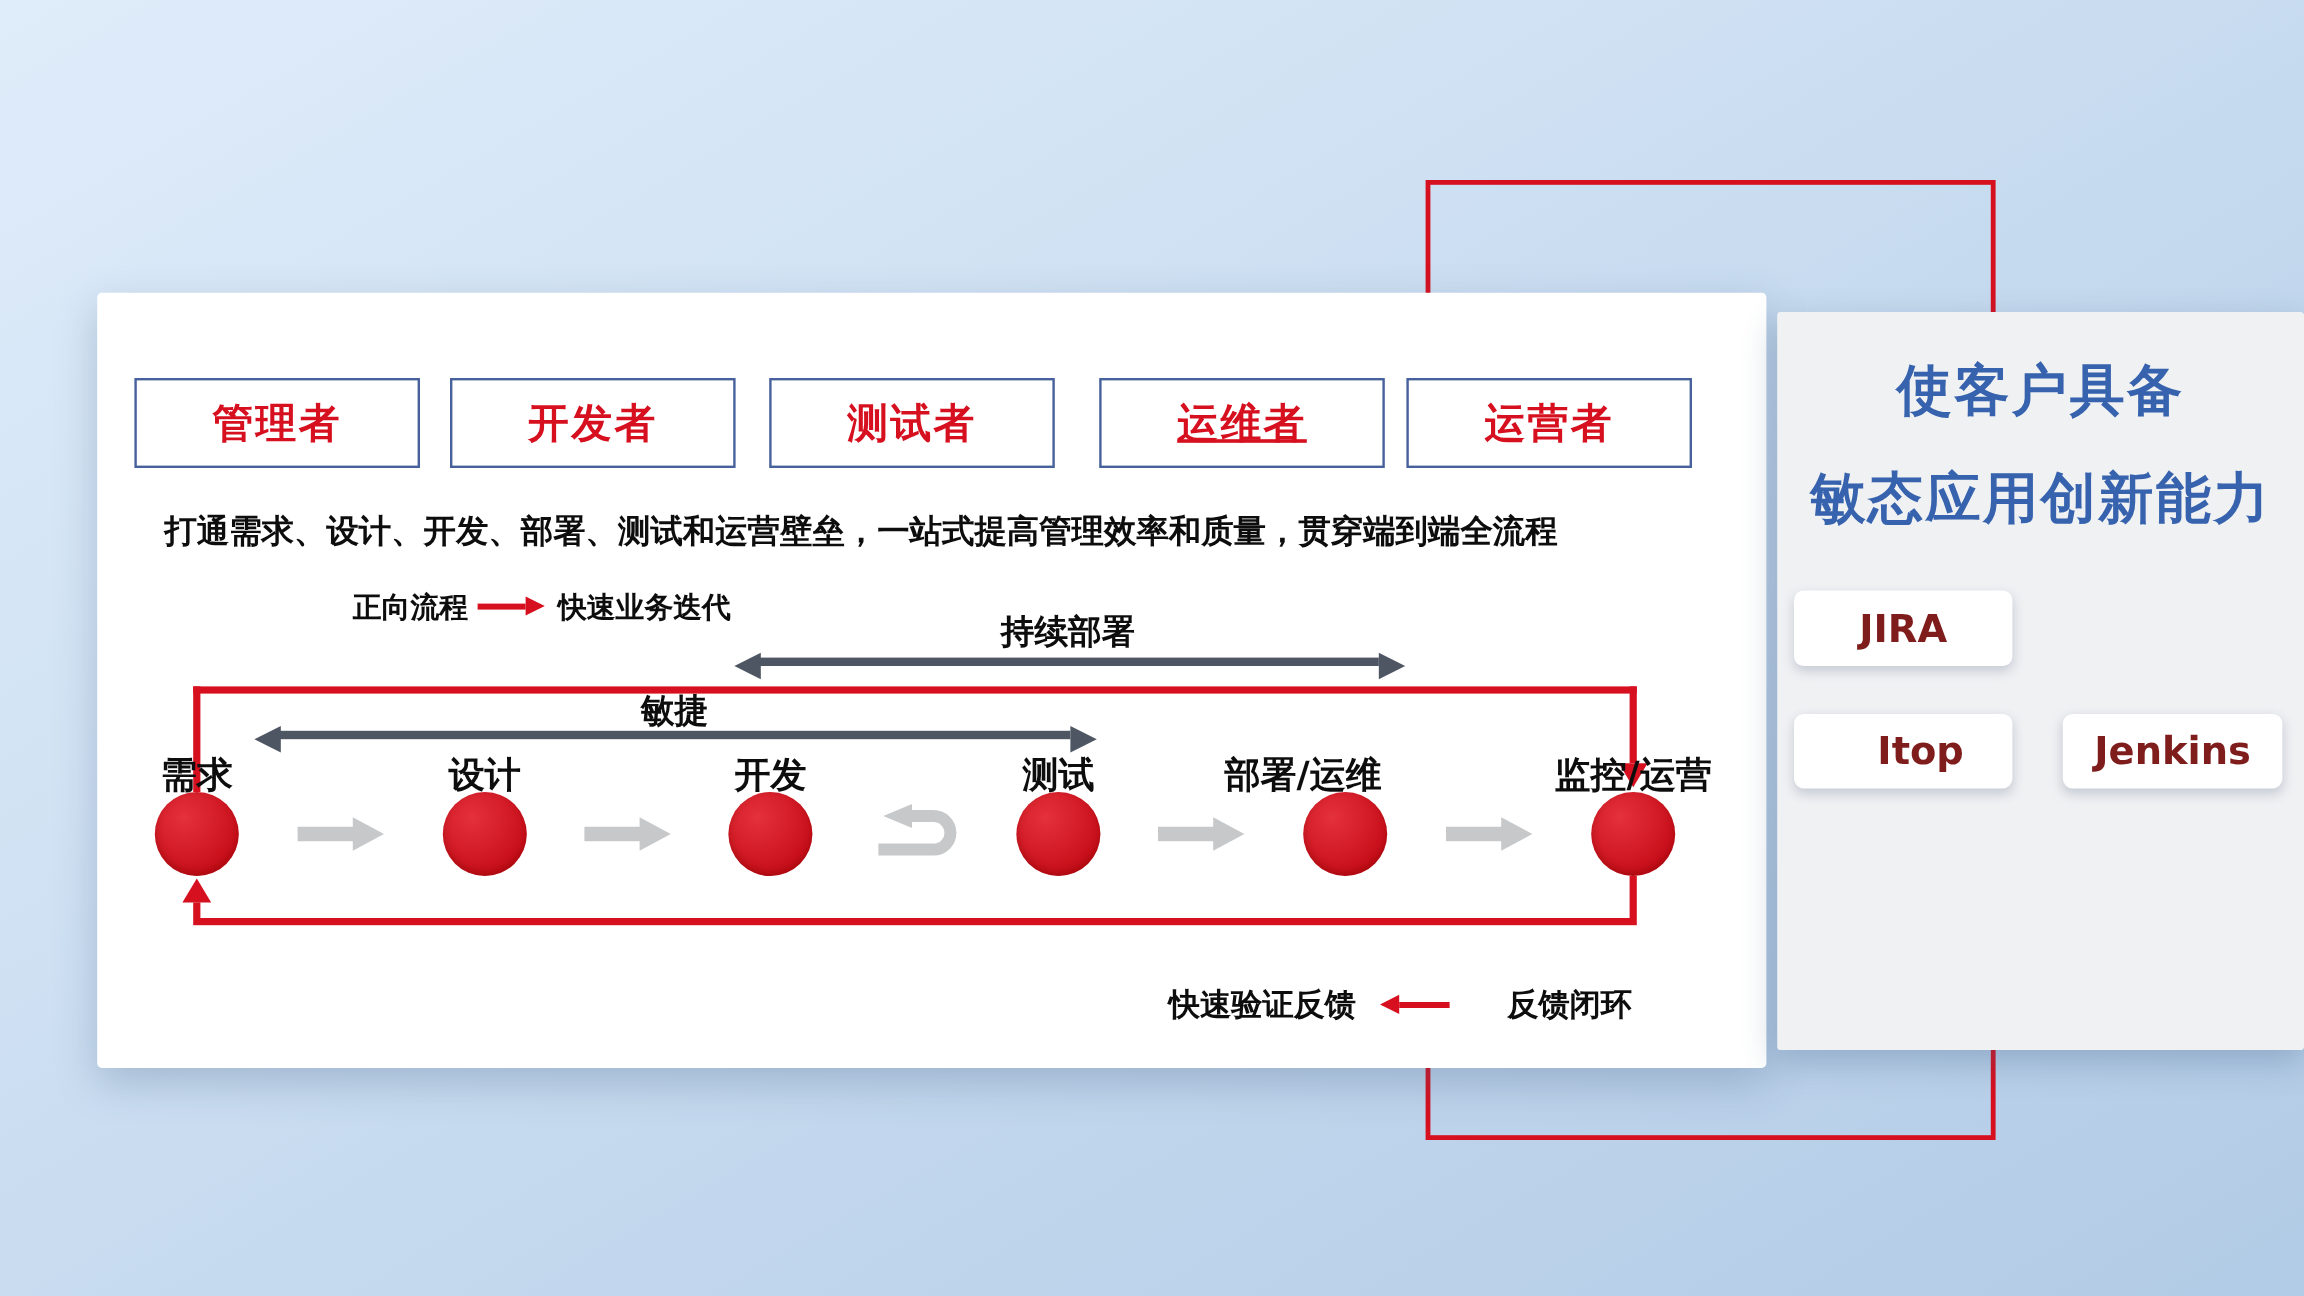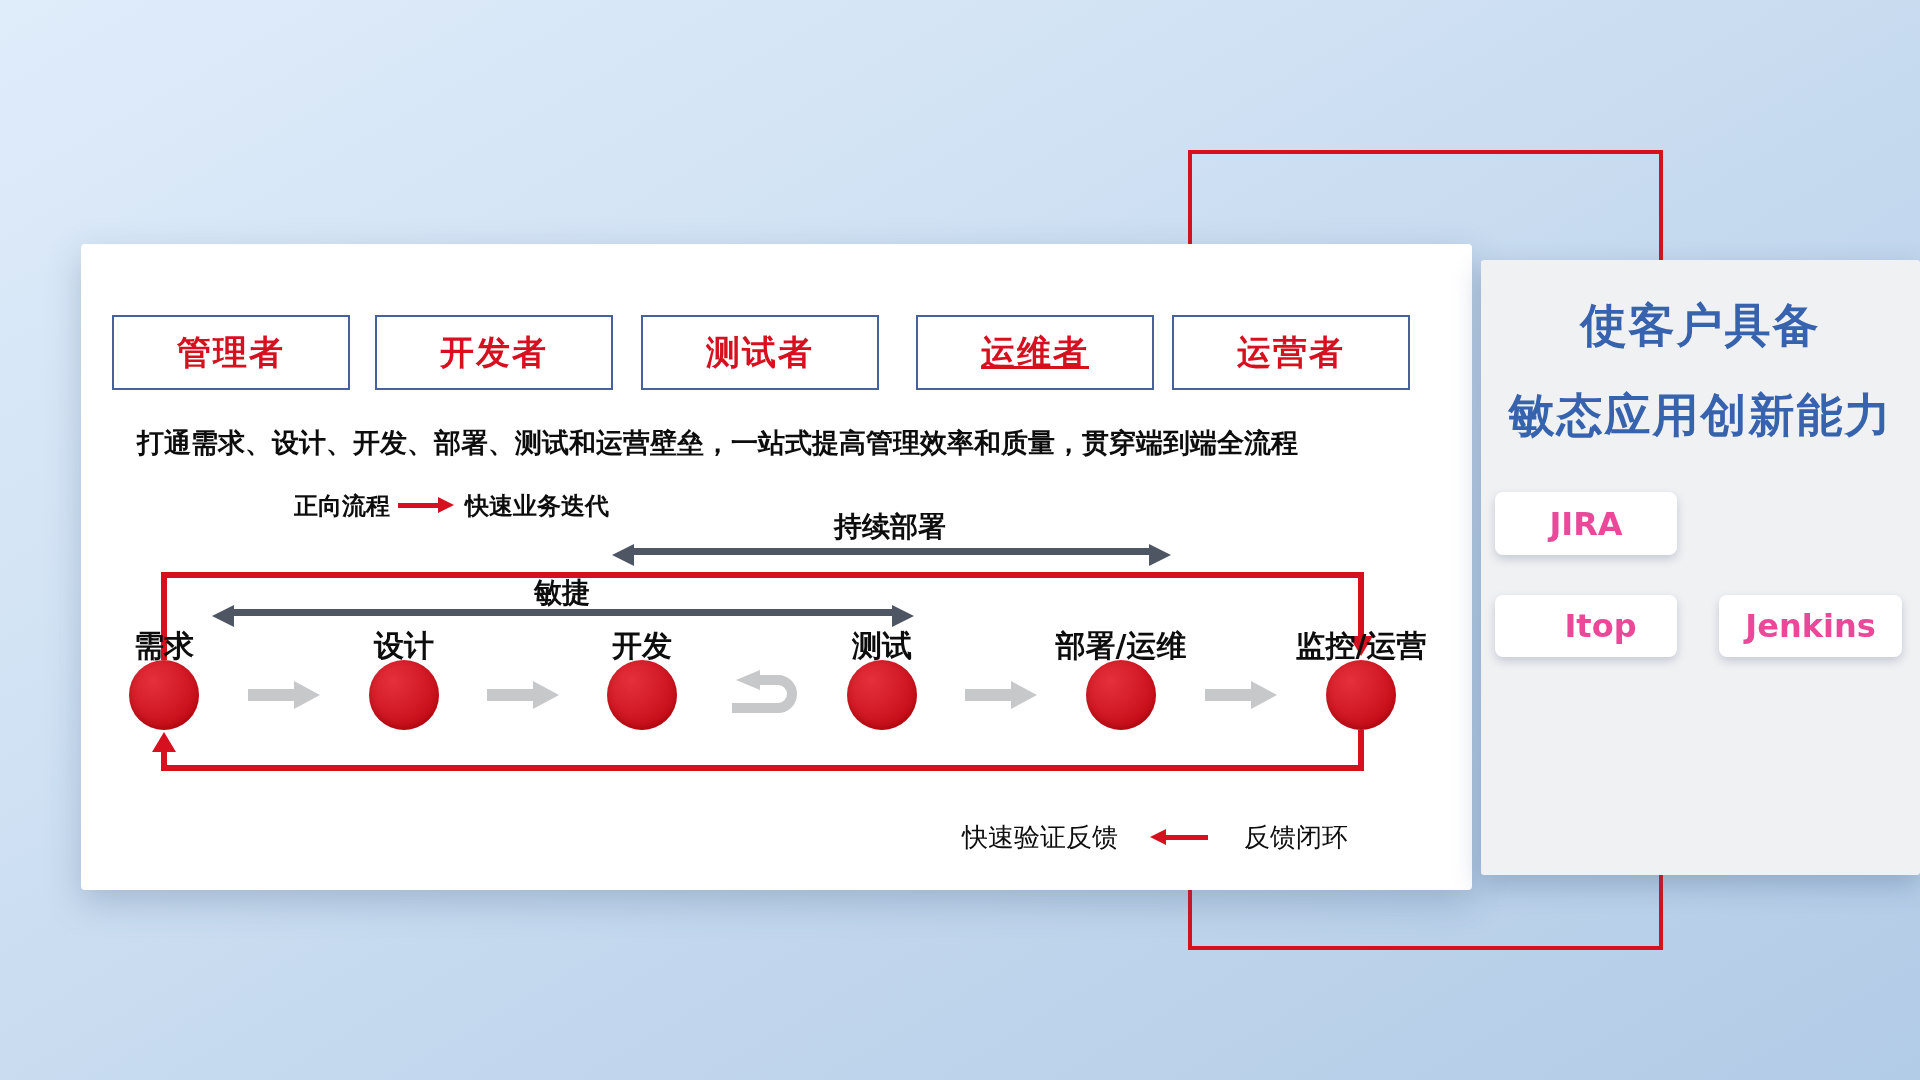--- a/index.html
+++ b/index.html
@@ -15,21 +15,21 @@
     background:#ffffff; border-radius:4px; box-shadow:0 12px 34px rgba(60,90,130,0.28); z-index:2; }
 
   .role-box { position:absolute; top:71px; width:238px; height:75px; background:#fff;
     border:2px solid #46619c; display:flex; align-items:center; justify-content:center;
     font-size:34px; font-weight:bold; color:#d6101f; letter-spacing:2px; }
 
   .subtitle { position:absolute; left:56px; top:181px; width:1300px; font-size:27px;
     font-weight:bold; color:#0d0d0d; white-space:nowrap; }
 
   .lg-txt { position:absolute; font-size:24px; font-weight:bold; color:#0d0d0d; white-space:nowrap; }
-  .fb-txt { position:absolute; font-size:26px; font-weight:normal; color:#0d0d0d; white-space:nowrap; }
+  .fb-txt { position:absolute; font-size:26px; font-weight:bold; color:#0d0d0d; white-space:nowrap;margin-left:12px; }
 
   .redbar-h { position:absolute; height:6px; background:#d6101f; }
   .redbar-v { position:absolute; width:6px; background:#d6101f; }
   .redbar-s { position:absolute; height:5px; background:#d6101f; }
 
   .rtri-r { position:absolute; width:0; height:0; border-top:8px solid transparent;
     border-bottom:8px solid transparent; border-left:16px solid #d6101f; }
   .rtri-l { position:absolute; width:0; height:0; border-top:8px solid transparent;
     border-bottom:8px solid transparent; border-right:16px solid #d6101f; }
   .rtri-d { position:absolute; width:0; height:0; border-left:12px solid transparent;
@@ -51,21 +51,21 @@
     font-size:30px; font-weight:bold; color:#0d0d0d; white-space:nowrap; }
   .garrow { position:absolute; top:436px; }
   .loopicon { position:absolute; top:424px; }
 
   .panel { position:absolute; left:1481px; top:260px; width:439px; height:615px;
     background:#f0f1f3; border-radius:3px; box-shadow:0 10px 28px rgba(60,90,130,0.32); z-index:3; }
   .panel-title { position:absolute; left:0; width:100%; text-align:center;
     font-size:46px; font-weight:bold; color:#3763ae; letter-spacing:2px; white-space:nowrap; }
   .tool { position:absolute; background:#ffffff; border-radius:8px;
     box-shadow:0 4px 10px rgba(40,60,100,0.22); display:flex; align-items:center;
-    justify-content:center; font-size:32px; font-weight:bold; color:#ec4899; }
+    justify-content:center; font-size:32px; font-weight:bold; color:#7f1d1d; }
 </style>
 </head>
 <body>
 
 <div class="stage-bg">
 
   <div class="red-frame"></div>
 
   <div class="card">
 
@@ -109,21 +109,21 @@
 
     <div class="redbar-v" style="left:1277px; top:486px; height:35px;"></div>
     <div class="redbar-h" style="left:80px; top:521px; width:1203px;"></div>
     <div class="redbar-v" style="left:80px; top:508px; height:13px;"></div>
     <div class="rtri-u" style="left:71px; top:488px;"></div>
 
     <div class="node-label" style="left:-2px;">需求</div>
     <div class="node-label" style="left:238px;">设计</div>
     <div class="node-label" style="left:476px;">开发</div>
     <div class="node-label" style="left:716px;">测试</div>
-    <div class="node-label" style="left:955px;">部署/运维</div>
+    <div class="node-label" style="left:920px;">部署/运维</div>
     <div class="node-label" style="left:1195px;">监控/运营</div>
 
     <div class="node" style="left:48px;"></div>
     <div class="node" style="left:288px;"></div>
     <div class="node" style="left:526px;"></div>
     <div class="node" style="left:766px;"></div>
     <div class="node" style="left:1005px;"></div>
     <div class="node" style="left:1245px;"></div>
 
     <div class="garrow" style="left:165px;">

